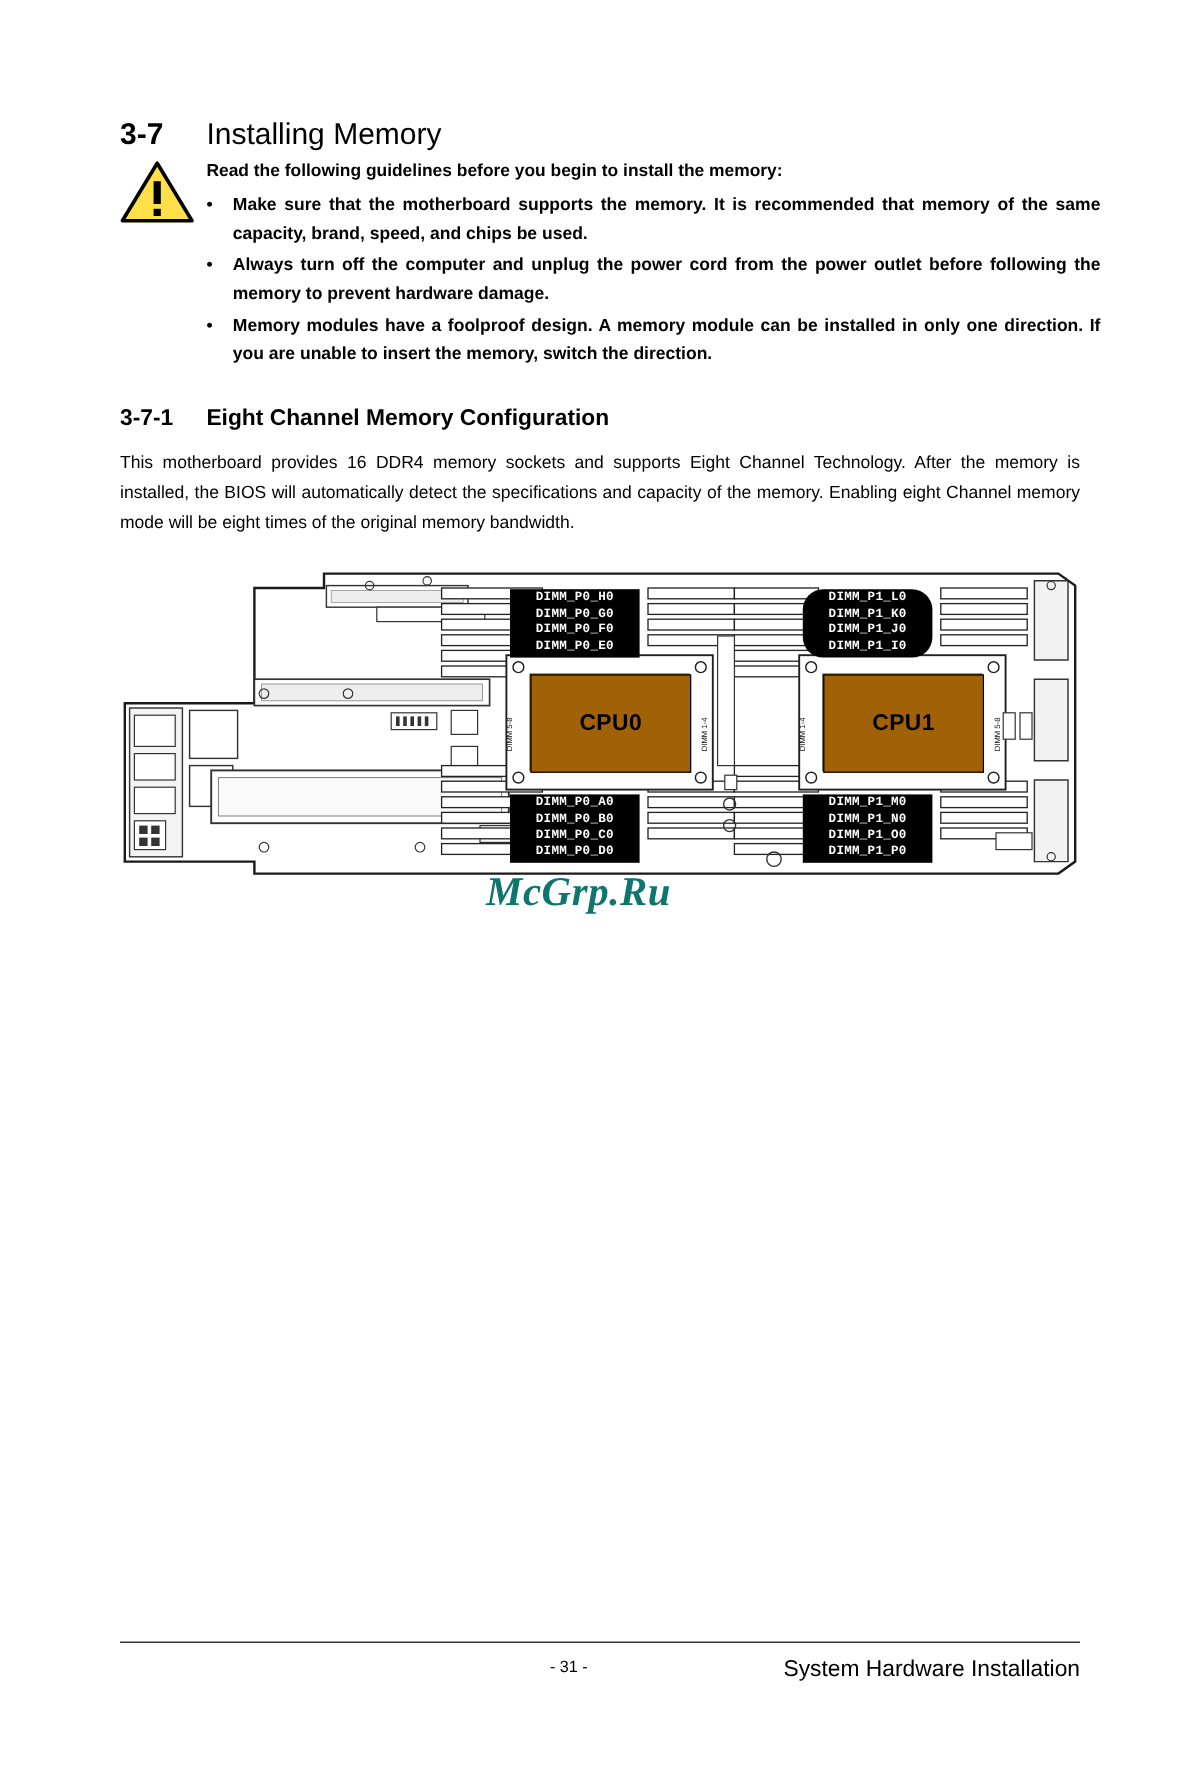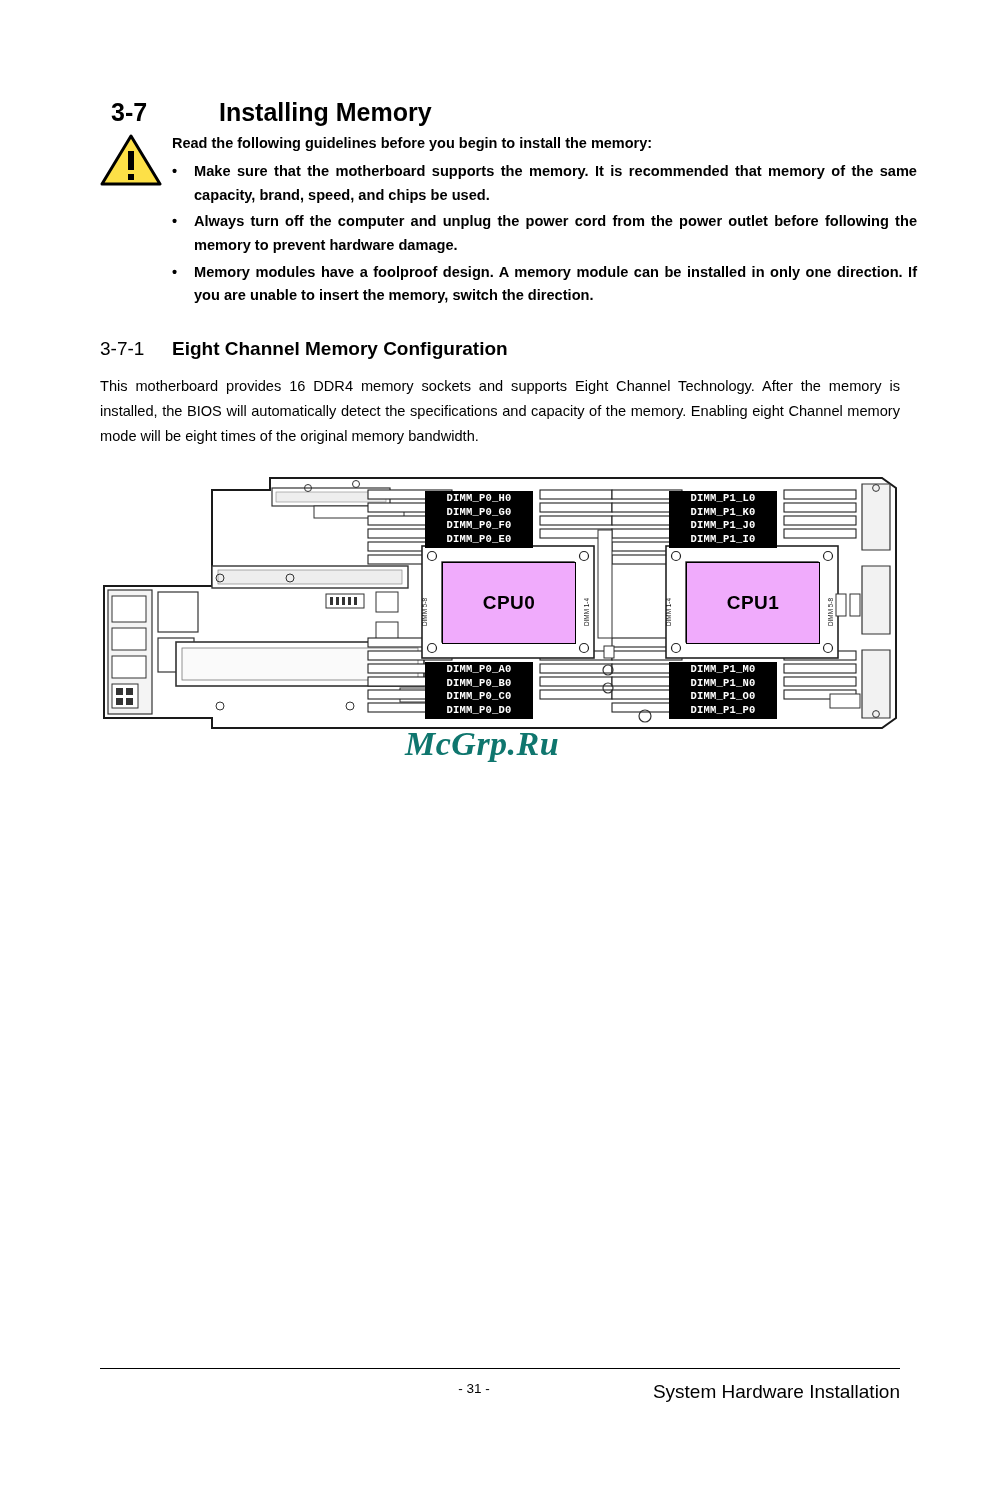--- a/index.html
+++ b/index.html
@@ -18,36 +18,35 @@
   .page {
     position: absolute;
     left: 0; top: 0;
     width: 1000px;
     height: 1486px;
   }
 
   
   .sec-head {
     position: absolute;
-    left: 111px;
+    left: 100px;
     top: 98px;
     width: 820px;
     display: flex;
     align-items: baseline;
   }
   .sec-num {
     font-size: 25px;
     font-weight: bold;
     width: 72px;
     letter-spacing: 0px;
   }
   .sec-title {
     font-size: 25px;
-    font-weight: bold;
-    margin-left: 36px;
+    font-weight: normal;
   }
 
   
   .warn-icon {
     position: absolute;
     left: 100px;
     top: 133px;
     width: 62px;
     height: 55px;
   }
@@ -88,21 +87,21 @@
   
   .sub-head {
     position: absolute;
     left: 100px;
     top: 338px;
     display: flex;
     align-items: baseline;
   }
   .sub-num {
     font-size: 19px;
-    font-weight: normal;
+    font-weight: bold;
     width: 72px;
   }
   .sub-title {
     font-size: 19px;
     font-weight: bold;
   }
 
   .para {
     position: absolute;
     left: 100px;
@@ -134,21 +133,21 @@
     line-height: 13.6px;
     padding: 1px 0 2px 0;
     width: 108px;
     font-family: Liberation Mono, monospace;
   }
   .label-stack div { white-space: nowrap; }
 
   .cpu-box {
     position: absolute;
     border: 1.4px solid #000;
-    background: #f0abfc;
+    background: #a16207;
     font-size: 19px;
     font-weight: bold;
     display: flex;
     align-items: center;
     justify-content: center;
     letter-spacing: 0.4px;
   }
 
   .watermark {
     position: absolute;
@@ -377,21 +376,21 @@
       <text x="404" y="166" font-family="Liberation Sans, sans-serif" font-size="6" fill="#111" text-anchor="middle">2</text>
     </svg>
 
     <div class="label-stack" style="left:325px; top:21px;">
       <div>DIMM_P0_H0</div>
       <div>DIMM_P0_G0</div>
       <div>DIMM_P0_F0</div>
       <div>DIMM_P0_E0</div>
     </div>
 
-    <div class="label-stack" style="left:569px; top:21px;">
+    <div class="label-stack" style="left:569px; top:21px;border-radius:17px;">
       <div>DIMM_P1_L0</div>
       <div>DIMM_P1_K0</div>
       <div>DIMM_P1_J0</div>
       <div>DIMM_P1_I0</div>
     </div>
 
     <div class="label-stack" style="left:325px; top:192px;text-align:center;">
       <div>DIMM_P0_A0</div>
       <div>DIMM_P0_B0</div>
       <div>DIMM_P0_C0</div>

